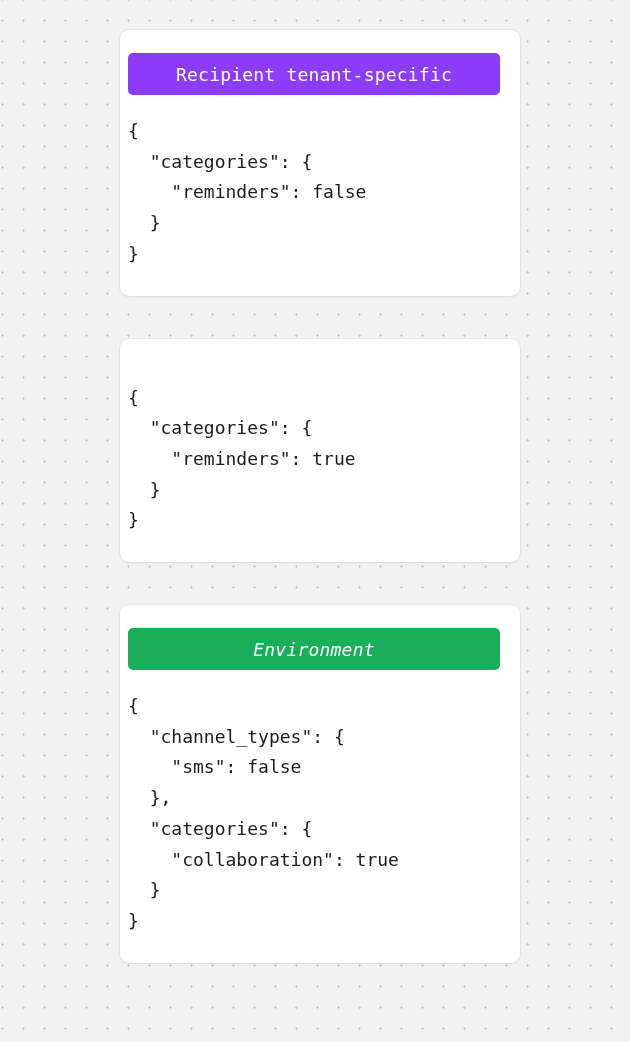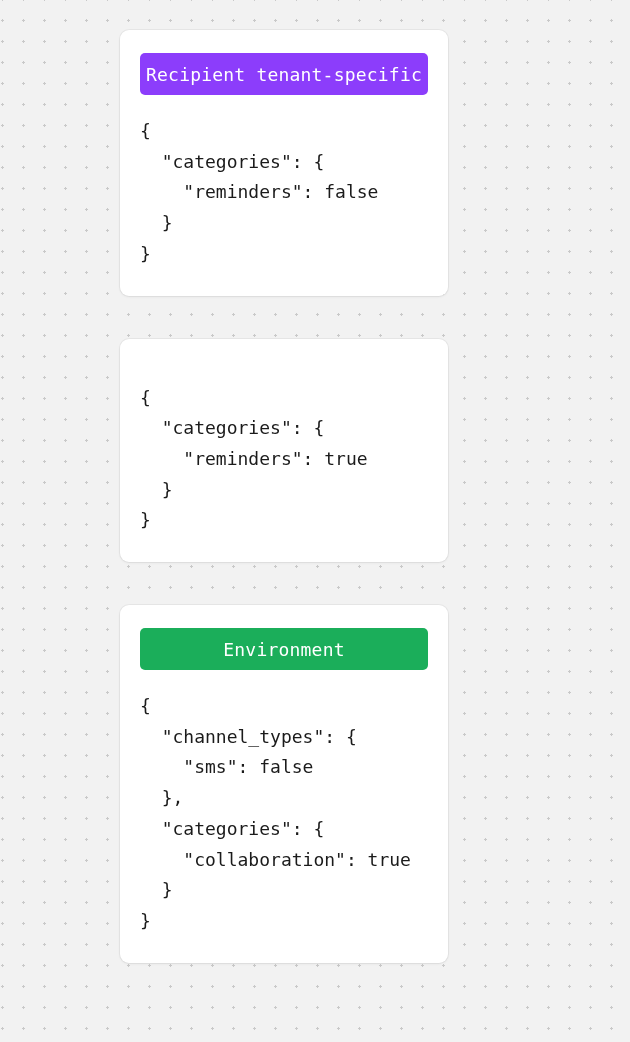--- a/index.html
+++ b/index.html
@@ -23,25 +23,25 @@
     left: 120px;
     top: 30px;
     width: 392px;
     display: flex;
     flex-direction: column;
     gap: 43px;
   }
 
   .card {
     box-sizing: border-box;
-    width: 328px;
+    width: 400px;
     background: #ffffff;
     border-radius: 9px;
     box-shadow: 0 0 0 1px rgba(0,0,0,0.045), 0 1px 3px rgba(0,0,0,0.06);
-    padding: 23px 20px 26px 20px;
+    padding: 23px 20px 26px 8px;
   }
 
   .badge {
     box-sizing: border-box;
     height: 42px;
     border-radius: 5px;
     display: flex;
     align-items: center;
     justify-content: center;
     color: #ffffff;
@@ -79,21 +79,21 @@
 
   <div class="card" style="background: rgb(255, 255, 255);">
     <pre class="json" style="color: rgb(27, 27, 27);">{
   "categories": {
     "reminders": true
   }
 }</pre>
   </div>
 
   <div class="card" style="background: rgb(255, 255, 255);">
-    <div class="badge" style="background-color: rgb(27, 174, 90);">Environment</div>
+    <div class="badge" style="background-color: rgb(27, 174, 90); font-style: italic;">Environment</div>
     <pre class="json" style="color: rgb(27, 27, 27);">{
   "channel_types": {
     "sms": false
   },
   "categories": {
     "collaboration": true
   }
 }</pre>
   </div>
 

